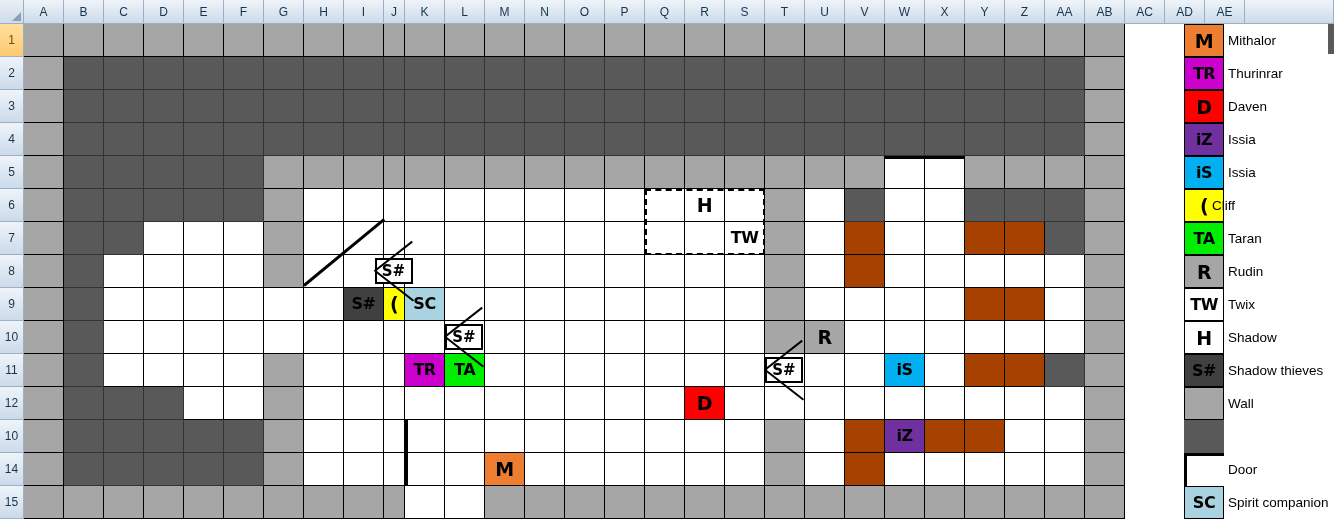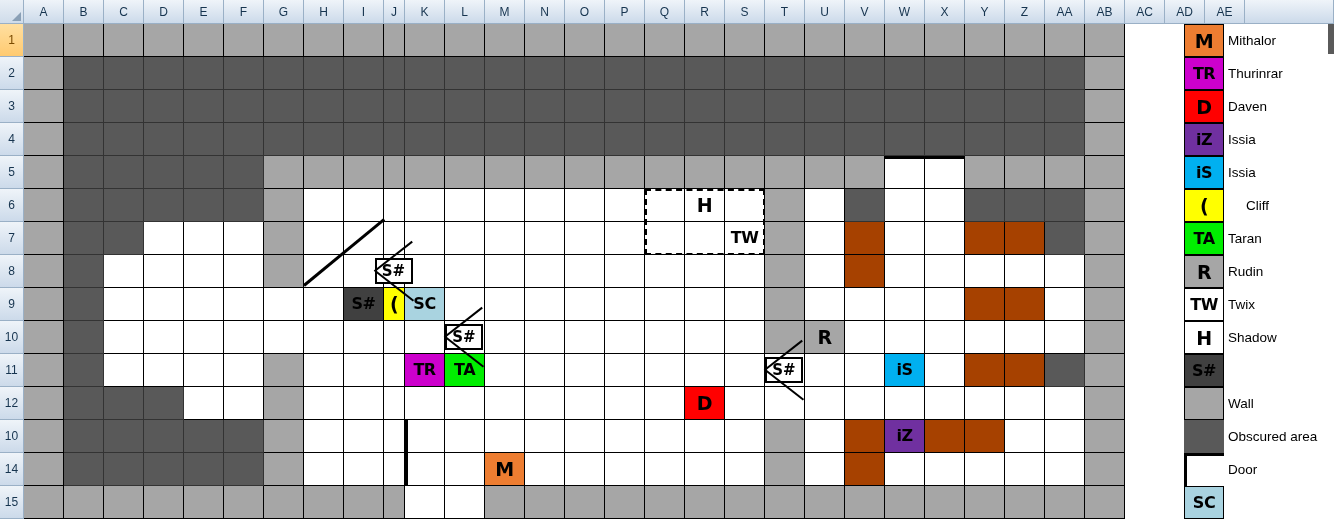--- a/index.html
+++ b/index.html
@@ -641,43 +641,44 @@
       <span class="legend-swatch-glyph" style="font-size: 16px;">iZ</span>
     </div>
     <div class="legend-label" style="left: 1228px; top: 123px; height: 33px;">Issia</div>
     <div class="legend-swatch" style="left: 1184px; top: 156px; width: 40px; height: 33px; background: rgb(0, 176, 240); border-color: rgb(0, 0, 0);">
       <span class="legend-swatch-glyph" style="font-size: 16px;">iS</span>
     </div>
     <div class="legend-label" style="left: 1228px; top: 156px; height: 33px;">Issia</div>
     <div class="legend-swatch" style="left: 1184px; top: 189px; width: 40px; height: 33px; background: rgb(255, 255, 0); border-color: rgb(0, 0, 0);">
       <span class="legend-swatch-glyph">(</span>
     </div>
-    <div class="legend-label" style="left: 1246px; top: 189px; height: 33px;">Cliff</div>
+    <div class="legend-label" style="left: 1212px; top: 189px; height: 33px;">Cliff</div>
     <div class="legend-swatch" style="left: 1184px; top: 222px; width: 40px; height: 33px; background: rgb(0, 238, 0); border-color: rgb(0, 0, 0);">
       <span class="legend-swatch-glyph" style="font-size: 16px;">TA</span>
     </div>
     <div class="legend-label" style="left: 1228px; top: 222px; height: 33px;">Taran</div>
     <div class="legend-swatch" style="left: 1184px; top: 255px; width: 40px; height: 33px; background: rgb(166, 166, 166); border-color: rgb(0, 0, 0);">
       <span class="legend-swatch-glyph">R</span>
     </div>
     <div class="legend-label" style="left: 1228px; top: 255px; height: 33px;">Rudin</div>
     <div class="legend-swatch" style="left: 1184px; top: 288px; width: 40px; height: 33px; background: rgb(255, 255, 255); border-color: rgb(0, 0, 0);">
       <span class="legend-swatch-glyph" style="font-size: 16px;">TW</span>
     </div>
     <div class="legend-label" style="left: 1228px; top: 288px; height: 33px;">Twix</div>
     <div class="legend-swatch" style="left: 1184px; top: 321px; width: 40px; height: 33px; background: rgb(255, 255, 255); border-color: rgb(0, 0, 0);">
       <span class="legend-swatch-glyph">H</span>
     </div>
     <div class="legend-label" style="left: 1228px; top: 321px; height: 33px;">Shadow</div>
     <div class="legend-swatch" style="left: 1184px; top: 354px; width: 40px; height: 33px; background: rgb(64, 64, 64); border-color: rgb(0, 0, 0);">
       <span class="legend-swatch-glyph" style="font-size: 16px;">S#</span>
     </div>
+    <div class="legend-label" style="left: 1228px; top: 354px; height: 33px;">Shadow thieves</div>
     <div class="legend-swatch" style="left: 1184px; top: 387px; width: 40px; height: 33px; background: rgb(166, 166, 166); border-color: rgb(0, 0, 0);"></div>
     <div class="legend-label" style="left: 1228px; top: 387px; height: 33px;">Wall</div>
     <div class="legend-swatch" style="left: 1184px; top: 420px; width: 40px; height: 33px; background: rgb(89, 89, 89); border-color: rgb(89, 89, 89);"></div>
-    <div class="legend-label" style="left: 1228px; top: 420px; height: 33px;">Obscured area</div>
     <div class="legend-swatch" style="left: 1184px; top: 453px; width: 40px; height: 33px; background: rgb(255, 255, 255); border-top: 3px solid rgb(0, 0, 0); border-right: none; border-bottom: none; border-left: 3px solid rgb(0, 0, 0); border-image: initial;"></div>
     <div class="legend-label" style="left: 1228px; top: 453px; height: 33px;">Door</div>
     <div class="legend-swatch" style="left: 1184px; top: 486px; width: 40px; height: 33px; background: rgb(169, 211, 224); border-color: rgb(0, 0, 0);">
       <span class="legend-swatch-glyph" style="font-size: 16px;">SC</span>
     </div>
+    <div class="legend-label" style="left: 1228px; top: 486px; height: 33px;">Spirit companion</div>
     <div class="legend-scroll"></div>
   </div>
 
 </body></html>

